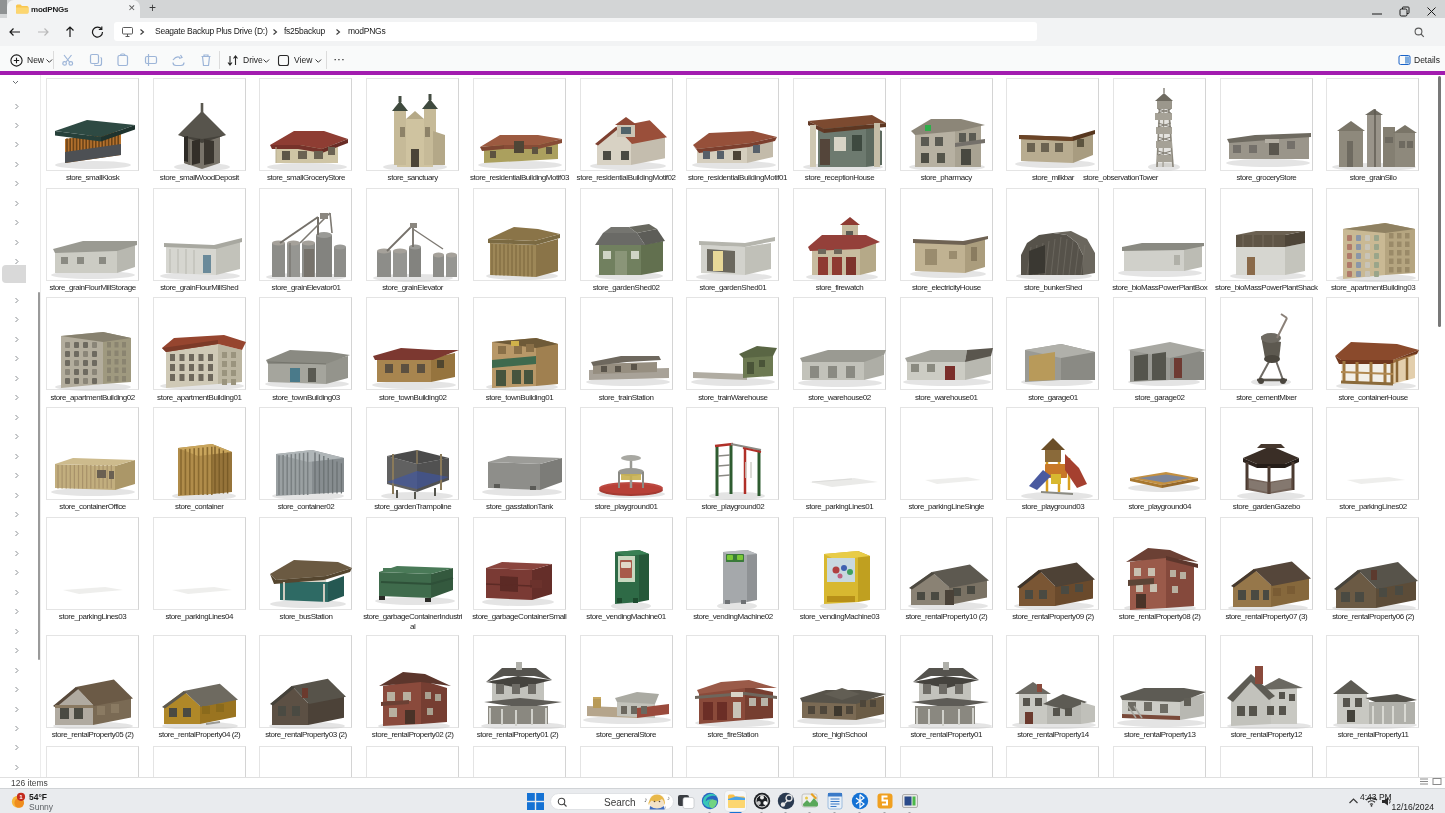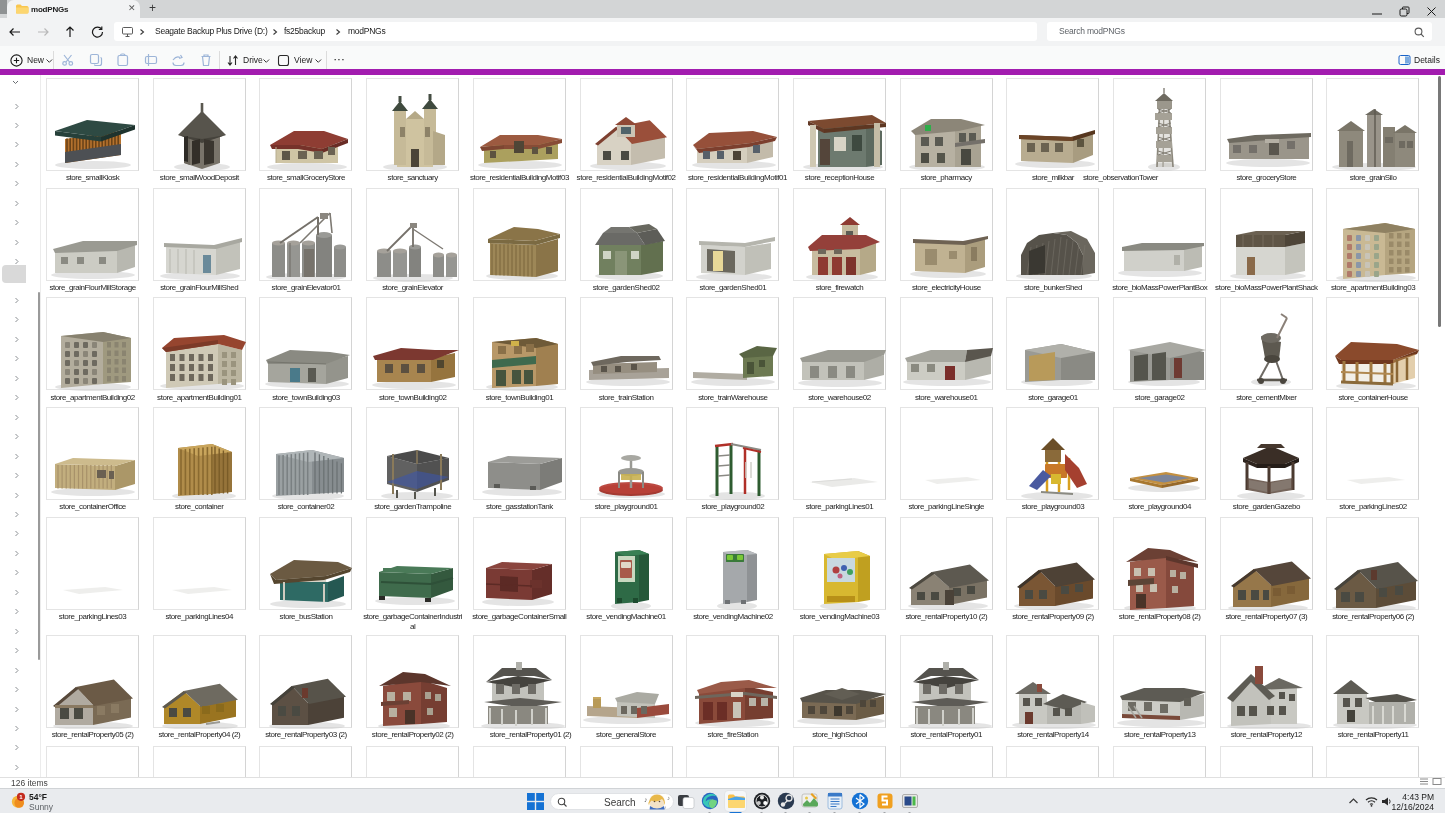--- a/index.html
+++ b/index.html
@@ -5,21 +5,21 @@
 #tabbar{position:absolute;left:0;top:0;width:1445px;height:17.5px;background:#d3d5d6}
 #corner{position:absolute;left:0;top:0;width:7px;height:14px;background:#8f9293}
 #tab{position:absolute;left:7px;top:0;width:133px;height:17.5px;background:#f2f3f4;border-radius:7px 7px 0 0}
 #tab .ttl{position:absolute;left:24px;top:4.5px;font-size:8px;font-weight:bold;color:#1a1a1a;letter-spacing:-0.2px}
 #tab .x{position:absolute;left:121px;top:3px;font-size:9px;color:#5a5a5a}
 #plus{position:absolute;left:146px;top:1px;width:13px;height:15px;color:#3a3a3a;font-size:12px;text-align:center;line-height:15px}
 #addr{position:absolute;left:0;top:17.5px;width:1445px;height:28.5px;background:#f2f3f4}
 #crumbbar{position:absolute;left:114px;top:4.5px;width:923px;height:19px;background:#fff;border-radius:3px}
 #searchbar{position:absolute;left:1047px;top:4.5px;width:385px;height:19px;background:#fff;border-radius:3px;font-size:8.5px;letter-spacing:-0.2px;color:#5f6368;line-height:19px;padding-left:12px}
 .crumbtext{position:absolute;top:0;height:19px;line-height:19px;font-size:8.5px;letter-spacing:-0.25px;color:#1b1b1b}
-#tools{position:absolute;left:0;top:46px;width:1445px;height:28.5px;background:#f9fafa;border-bottom:6px solid #a21caf}
+#tools{position:absolute;left:0;top:46px;width:1445px;height:28.5px;background:#f9fafa;border-bottom:4px solid #a21caf}
 .tsep{position:absolute;top:5px;width:1px;height:18px;background:#dcdcdc}
 .tlabel{position:absolute;top:0;height:28px;line-height:28px;font-size:8.5px;color:#1b1b1b}
 #content{position:absolute;left:0;top:75px;width:1445px;height:702px;background:#fff;overflow:hidden}
 #sidesep{position:absolute;left:40px;top:0;width:1px;height:702px;background:#ececec}
 .tile{position:absolute;width:93px;height:93px;background:#fff;border:1px solid #e4e4e4;border-right-color:#d4d4d4}
 .lbl{position:absolute;font-size:8px;letter-spacing:-0.45px;color:#1d1d1d;text-align:center;line-height:9.5px;word-break:break-all}
 .chev{position:absolute}
 #vscroll{position:absolute;left:1438px;top:1px;width:2.5px;height:251px;background:#787878;border-radius:2px}
 #status{position:absolute;left:0;top:777px;width:1445px;height:10.5px;background:#fff;border-top:1px solid #e0e0e0;font-size:8.5px;color:#444;line-height:10px;padding-left:11px}
 #taskbar{position:absolute;left:0;top:787.5px;width:1445px;height:25.5px;background:#e9ebee;border-top:1px solid #d0d3d6}
@@ -63,21 +63,20 @@
       <div class="crumbtext" style="left:41px">Seagate Backup Plus Drive (D:)</div>
       <svg style="position:absolute;left:157px;top:6px" width="8" height="8">
         <path d="M2.5 1.5l3 2.5-3 2.5" stroke="#3a3a3a" stroke-width="1.1" fill="none"></path>
       </svg>
       <div class="crumbtext" style="left:170px">fs25backup</div>
       <svg style="position:absolute;left:220px;top:6px" width="8" height="8">
         <path d="M2.5 1.5l3 2.5-3 2.5" stroke="#3a3a3a" stroke-width="1.1" fill="none"></path>
       </svg>
       <div class="crumbtext" style="left:234px">modPNGs</div>
     </div>
-    <div id="searchbar">Search modPNGs</div>
     <svg style="position:absolute;left:1414px;top:9px" width="11" height="11">
       <circle cx="4.5" cy="4.5" r="3.4" stroke="#5a5a5a" fill="none" stroke-width="1.1"></circle>
       <path d="M7 7 l2.8 2.8" stroke="#5a5a5a" stroke-width="1.1"></path>
     </svg>
     <svg style="position:absolute;left:1371px;top:-9px" width="12" height="10">
       <path d="M1 5 h10" stroke="#1a1a1a" stroke-width="1"></path>
     </svg>
     <svg style="position:absolute;left:1399px;top:-12px" width="11" height="11">
       <rect x="1" y="3" width="7" height="7" rx="1.4" stroke="#1a1a1a" fill="none"></rect>
       <path d="M3.5 3 v-1.2 q0-0.8 0.8-0.8 h4.9 q0.8 0 0.8 0.8 v4.9 q0 0.8-0.8 0.8 h-1.2" stroke="#1a1a1a" fill="none"></path>
@@ -1230,21 +1229,21 @@
         <rect x="14" y="70" width="60" height="18" fill="#8a8880"></rect>
         <line x1="16" y1="72" x2="16" y2="88" stroke="#d0d0ca" stroke-width="2"></line>
         <line x1="28" y1="73" x2="28" y2="89" stroke="#d0d0ca" stroke-width="2"></line>
         <line x1="42" y1="74" x2="42" y2="90" stroke="#d0d0ca" stroke-width="2"></line>
         <line x1="58" y1="73" x2="58" y2="89" stroke="#d0d0ca" stroke-width="2"></line>
         <line x1="72" y1="72" x2="72" y2="88" stroke="#d0d0ca" stroke-width="2"></line>
         <rect x="22" y="48" width="8" height="10" fill="#6e6c66"></rect>
         <rect x="38" y="48" width="8" height="10" fill="#6e6c66"></rect>
         <rect x="54" y="48" width="8" height="10" fill="#6e6c66"></rect>
       </svg></div>
-    <div class="lbl" style="left:474px;top:655.0px;width:113px">store_rentalProperty01 (2)</div>
+    <div class="lbl" style="left:461px;top:655.0px;width:113px">store_rentalProperty01 (2)</div>
     <div class="tile" style="left:579.5px;top:559.8px"><svg width="93" height="93" viewBox="0 0 93 93">
         <ellipse cx="46" cy="84" rx="44" ry="4" fill="#c9c9c9" opacity="0.5"></ellipse>
         <polygon points="6.0,70.0 6.0,80.0 56.0,82.0 56.0,72.0" fill="#b5a58c"></polygon>
         <polygon points="36.0,64.0 36.0,80.0 74.0,82.0 74.0,66.0" fill="#c2c2ba"></polygon>
         <polygon points="34.0,62.0 56.0,56.0 78.0,58.0 74.0,68.0 36.0,66.0" fill="#aaaaa2"></polygon>
         <polygon points="56.0,72.0 56.0,82.0 88.0,78.0 88.0,68.0" fill="#9a4a3c"></polygon>
         <rect x="12" y="62" width="8" height="10" fill="#b89a58"></rect>
         <line x1="12" y1="62" x2="20" y2="62" stroke="#c8a860" stroke-width="2"></line>
         <rect x="40" y="70" width="6" height="8" fill="#6b675e"></rect>
         <rect x="50" y="70" width="6" height="8" fill="#6b675e"></rect>
@@ -1475,14 +1474,14 @@
       <path d="M1.5 6 l4-4 4 4" stroke="#3a3a3a" stroke-width="1.2" fill="none"></path>
     </svg>
     <svg style="position:absolute;left:1365px;top:7px" width="13" height="11">
       <path d="M1 4 a8 8 0 0 1 11 0 M3 6.2 a5.2 5.2 0 0 1 7 0 M5 8.4 a2.4 2.4 0 0 1 3 0" stroke="#2a2a2a" stroke-width="1.2" fill="none"></path>
       <circle cx="6.5" cy="9.8" r="0.9" fill="#2a2a2a"></circle>
     </svg>
     <svg style="position:absolute;left:1381px;top:7px" width="12" height="11">
       <path d="M1 4 h2.5 L7 1.5 v8 L3.5 7 H1 z" fill="#2a2a2a"></path>
       <path d="M8.5 3.5 a4 4 0 0 1 0 4" stroke="#2a2a2a" fill="none" stroke-width="1"></path>
     </svg>
-    <div style="position:absolute;left:1360px;top:3.5px;width:74px;text-align:right;font-size:8.5px;color:#1a1a1a">4:43 PM</div>
+    <div style="position:absolute;left:1360px;top:3.5px;width:74px;text-align:left;font-size:8.5px;color:#1a1a1a">4:43 PM</div>
     <div style="position:absolute;left:1360px;top:13px;width:74px;text-align:right;font-size:8.5px;color:#1a1a1a">12/16/2024</div>
   </div>
 </body></html>

